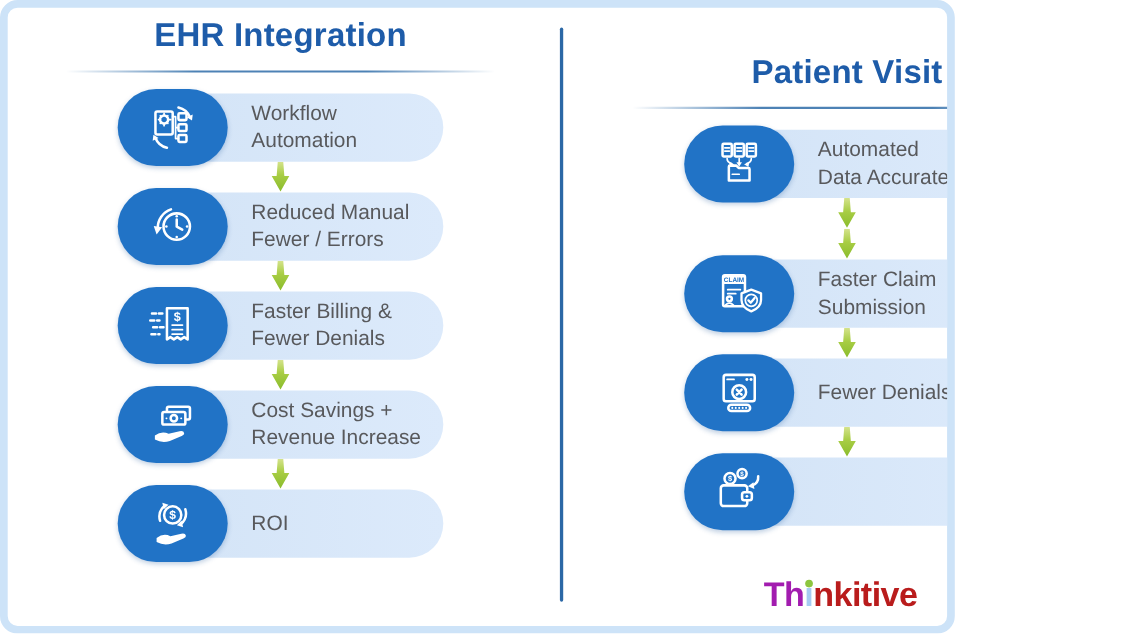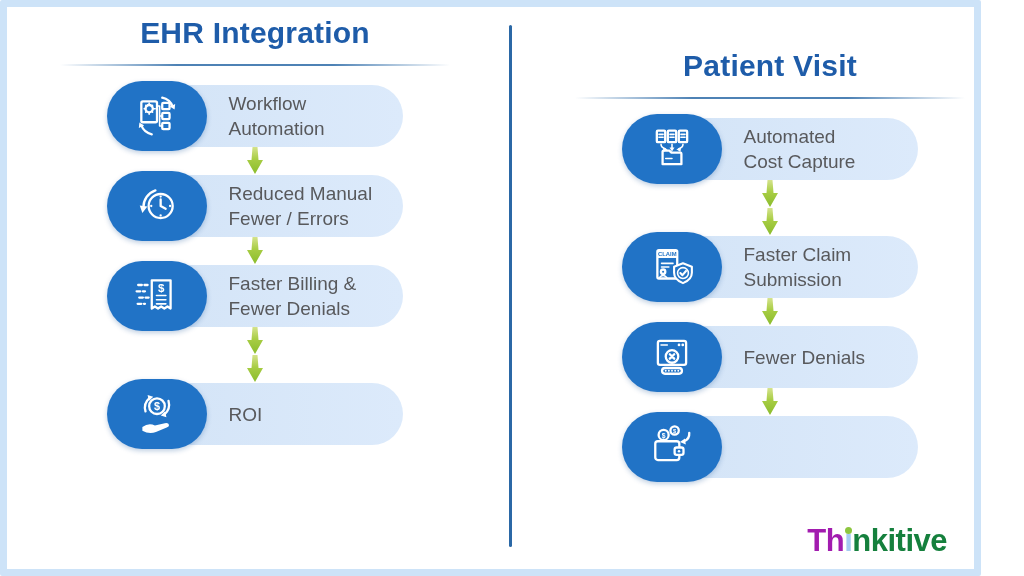--- a/index.html
+++ b/index.html
@@ -1,18 +1,18 @@
 <!DOCTYPE html>
 <html><head>
 <meta charset="utf-8">
 <style>
   html,body{margin:0;padding:0;background:#fff;}
   .frame{
-    position:relative;width:981px;height:576px;box-sizing:border-box;
-    border:7px solid #cde3f8;border-radius:2px;background:#ffffff;
+    position:relative;width:868px;height:576px;box-sizing:border-box;
+    border:7px solid #cde3f8;border-radius:16px;background:#ffffff;
     font-family:"Liberation Sans",sans-serif;overflow:hidden;
   }
   .column{position:absolute;top:7px;width:450px;}
   .col-left{left:23px;}
   .col-right{left:538px;margin-top:33px;}
   .col-title{margin:0;text-align:center;font-size:30px;line-height:38px;font-weight:700;color:#1e5ca9;letter-spacing:.2px;}
   .title-rule{width:390px;height:2px;margin:12px auto 0;border-radius:1px;
     background:linear-gradient(90deg,rgba(46,108,168,0),rgba(46,108,168,.85) 30%,rgba(46,108,168,.85) 70%,rgba(46,108,168,0));}
   .rows{margin-top:19px;display:flex;flex-direction:column;align-items:center;}
   .pill{position:relative;width:295px;height:62px;border-radius:31px;
@@ -21,21 +21,21 @@
     background:#2173c6;display:flex;align-items:center;justify-content:center;
     box-shadow:0 2px 5px rgba(26,84,150,.28);}
   .badge svg{width:46px;height:46px;display:block;}
   .label{position:absolute;left:121px;right:6px;top:50%;transform:translateY(-50%);
     font-size:19px;line-height:25px;color:#58595c;white-space:pre-line;}
   .gap{height:28px;display:flex;align-items:center;justify-content:center;}
   .gap svg{width:24px;height:28px;display:block;}
   .divider{position:absolute;left:502px;top:18px;width:3px;height:522px;background:#2b68a6;border-radius:1.5px;}
   .logo{position:absolute;right:27px;bottom:13px;font-size:31px;font-weight:700;letter-spacing:-.5px;line-height:1;}
   .logo .p1{color:#a21caf;}
-  .logo .p23{color:#15803d;}
+  .logo .p23{color:#b91c1c;}
   .logo-i{position:relative;color:#a6ccf2;display:inline-block;}
   .logo-i-dot{position:absolute;left:1px;top:2px;width:7px;height:7px;border-radius:50%;background:#8dc63f;}
   .ic{stroke:#fff;stroke-width:2.2;fill:none;stroke-linecap:round;stroke-linejoin:round;}
   .thin{stroke-width:1.5;}
   .ict{fill:#fff;stroke:none;font-weight:bold;text-anchor:middle;font-family:"Liberation Sans",sans-serif;}
 </style>
 </head>
 <body>
 
 <svg width="0" height="0" style="position:absolute" aria-hidden="true">
@@ -123,20 +123,35 @@
         </div>
         <div class="label">Faster Billing &amp;
 Fewer Denials</div>
       </div>
       <div class="gap">
         <svg viewBox="0 0 24 28">
             <polygon points="9.5,0 14.5,0 15.5,13 20,13 12,27 4,13 8.5,13" fill="url(#ag)"></polygon>
           </svg>
       </div>
 
+      <div class="pill">
+        <div class="badge">
+          <svg viewBox="0 0 44 44">
+            <g class="ic">
+              <rect x="17" y="6.5" width="20" height="11" rx="1.5"></rect>
+              <rect x="13" y="11" width="20" height="11" rx="1.5" fill="#2173c6"></rect>
+              <circle cx="23" cy="16.5" r="2.8"></circle>
+              <path class="thin" d="M16.5,16.5 h0.2 M29.3,16.5 h0.2"></path>
+            </g>
+            <path d="M6.5,31.5 q6,-4.5 12,-1.5 l9.5,-2.2 q3.5,-0.8 4,1.8 q0.2,1.6 -2.2,2.4 l-10.3,4.2 q-6.5,2.4 -13,-1.2 z" fill="#fff" stroke="none"></path>
+          </svg>
+        </div>
+        <div class="label">Cost Savings +
+Revenue Increase</div>
+      </div>
       <div class="gap">
         <svg viewBox="0 0 24 28">
             <polygon points="9.5,0 14.5,0 15.5,13 20,13 12,27 4,13 8.5,13" fill="url(#ag)"></polygon>
           </svg>
       </div>
 
       <div class="pill">
         <div class="badge">
           <svg viewBox="0 0 44 44">
             <g class="ic">
@@ -178,21 +193,21 @@
               <path class="thin" d="M16,31 h6"></path>
             </g>
             <g fill="#fff" stroke="none">
               <polygon points="13.2,20.6 17.8,22.3 14,24.8"></polygon>
               <polygon points="30.8,20.6 26.2,22.3 30,24.8"></polygon>
               <polygon points="19.6,20.6 24.4,20.6 22,24.4"></polygon>
             </g>
           </svg>
         </div>
         <div class="label">Automated
-Cost Capture</div>
+Data Accurate</div>
       </div>
       <div class="gap">
         <svg viewBox="0 0 24 28">
             <polygon points="9.5,0 14.5,0 15.5,13 20,13 12,27 4,13 8.5,13" fill="url(#ag)"></polygon>
           </svg>
       </div>
 
       <div class="gap">
         <svg viewBox="0 0 24 28">
             <polygon points="9.5,0 14.5,0 15.5,13 20,13 12,27 4,13 8.5,13" fill="url(#ag)"></polygon>

